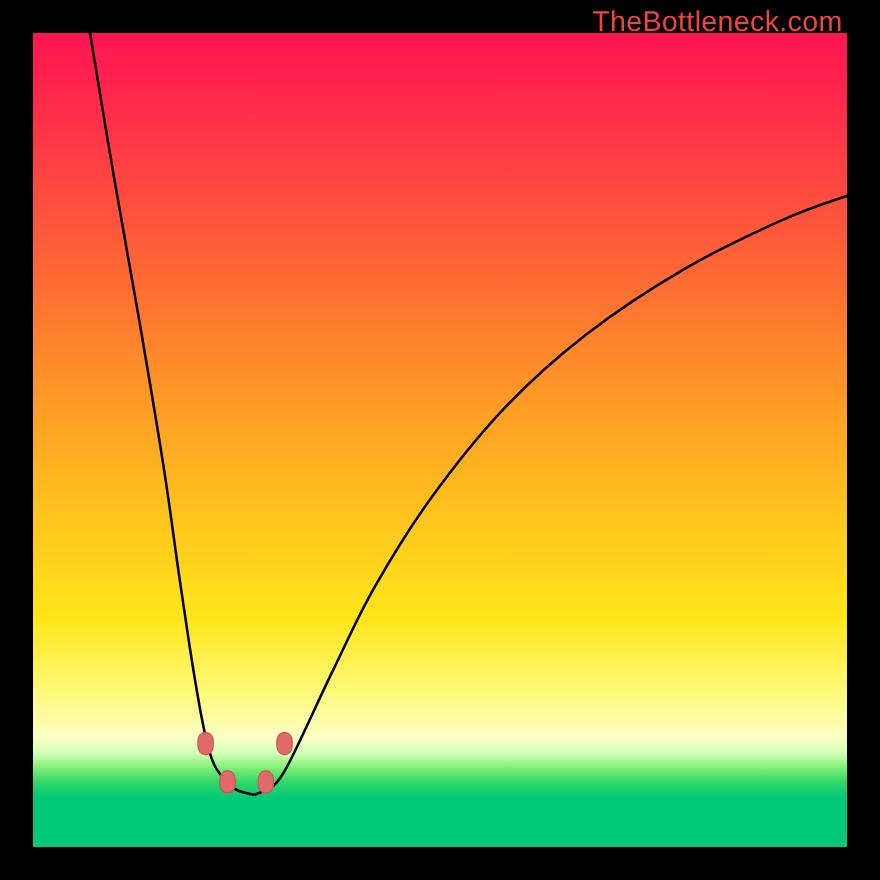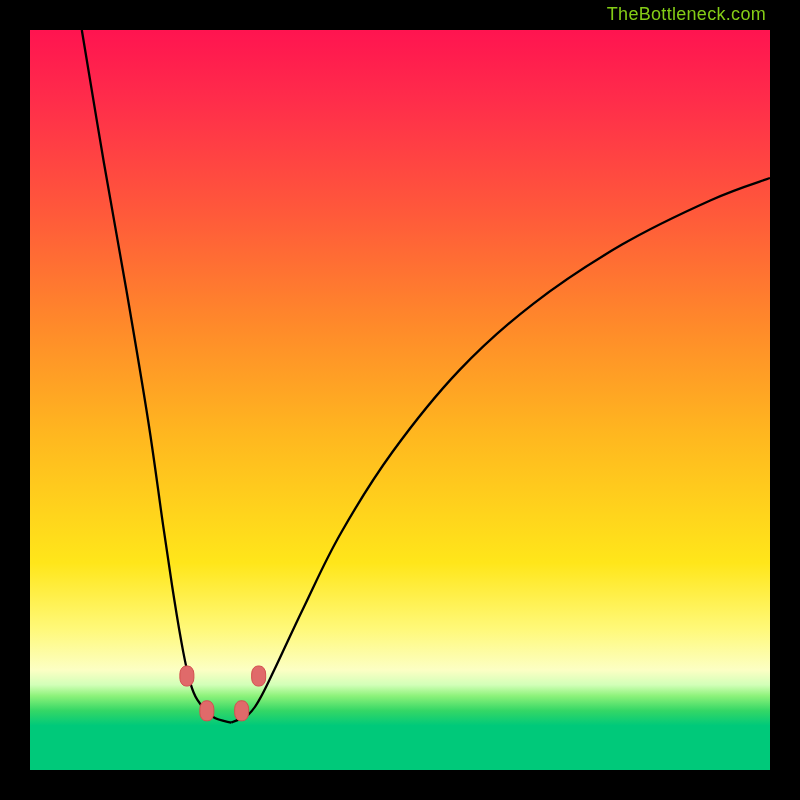--- a/index.html
+++ b/index.html
@@ -38,22 +38,22 @@
         #8cf27a 90%,
         #34d766 92%,
         #00c97a 94%,
         #00c97a 100%
       );
   }
   .watermark {
     position: absolute;
     top: 4px;
     right: 34px;
-    color: #84cc16;
-    font-size: 18px;
+    color: #ef4444;
+    font-size: 26px;
     letter-spacing: 0.3px;
     user-select: none;
   }
   svg.curves {
     position: absolute;
     left: 0;
     top: 0;
     width: 740px;
     height: 740px;
     overflow: visible;

